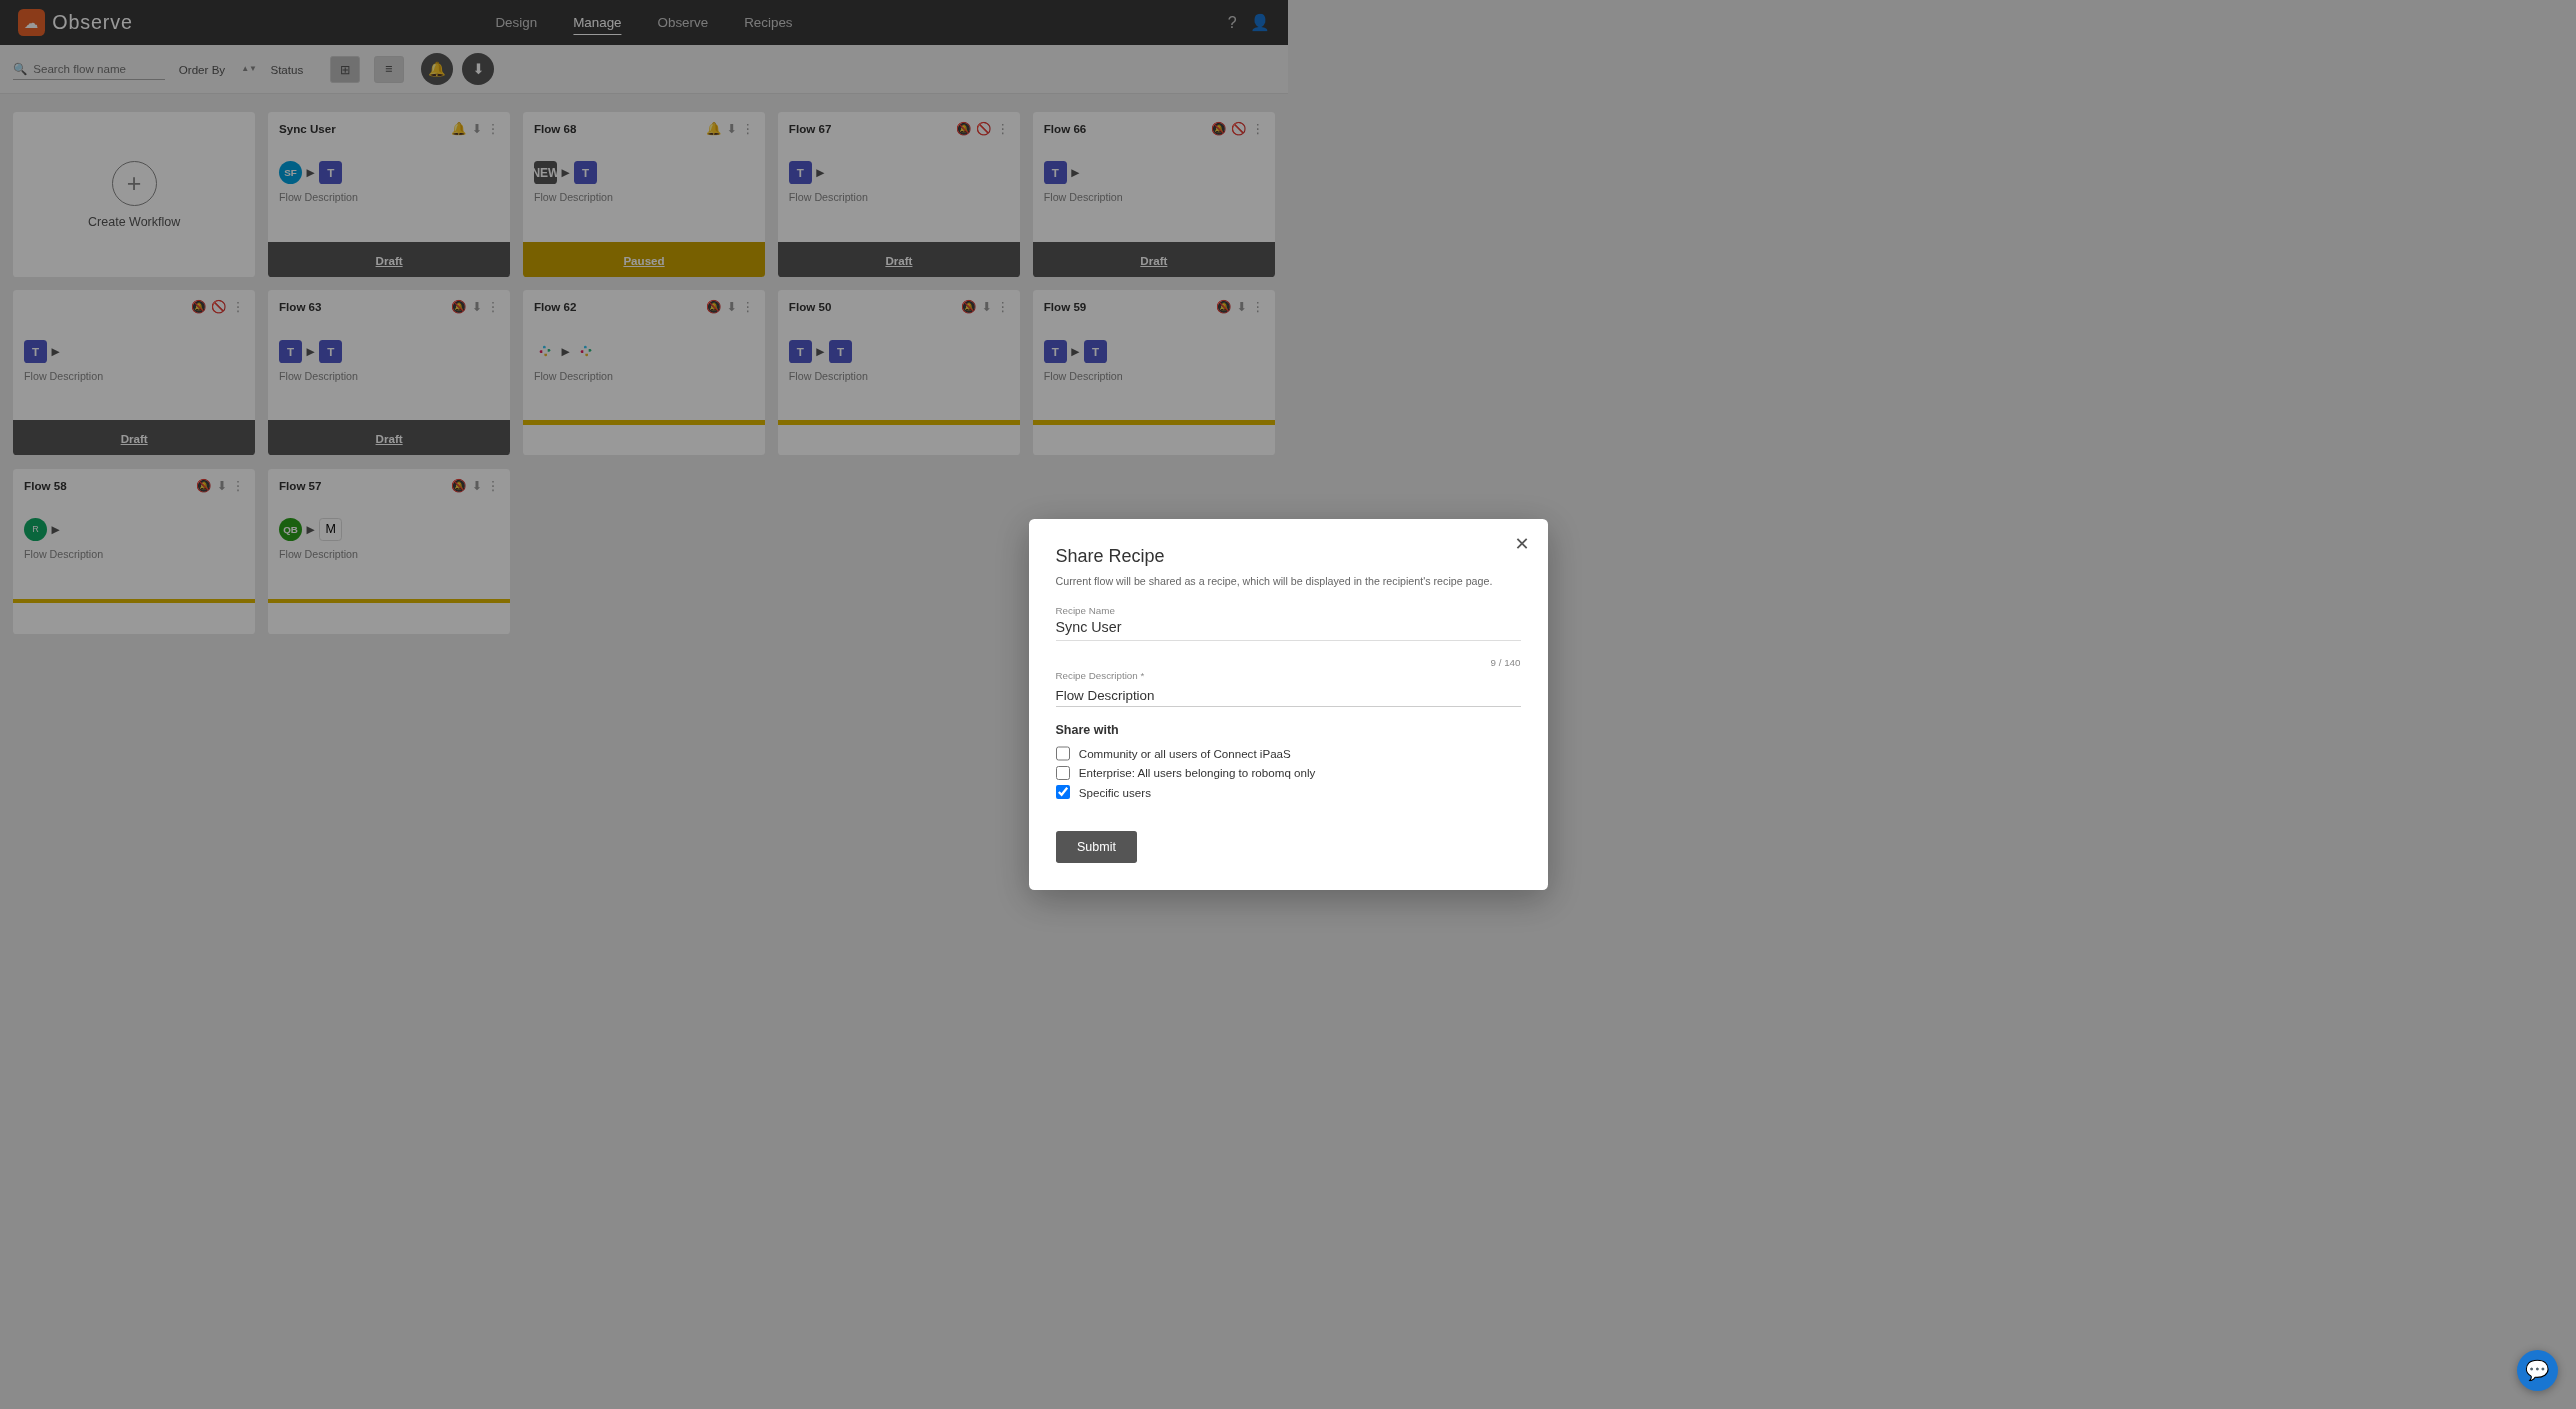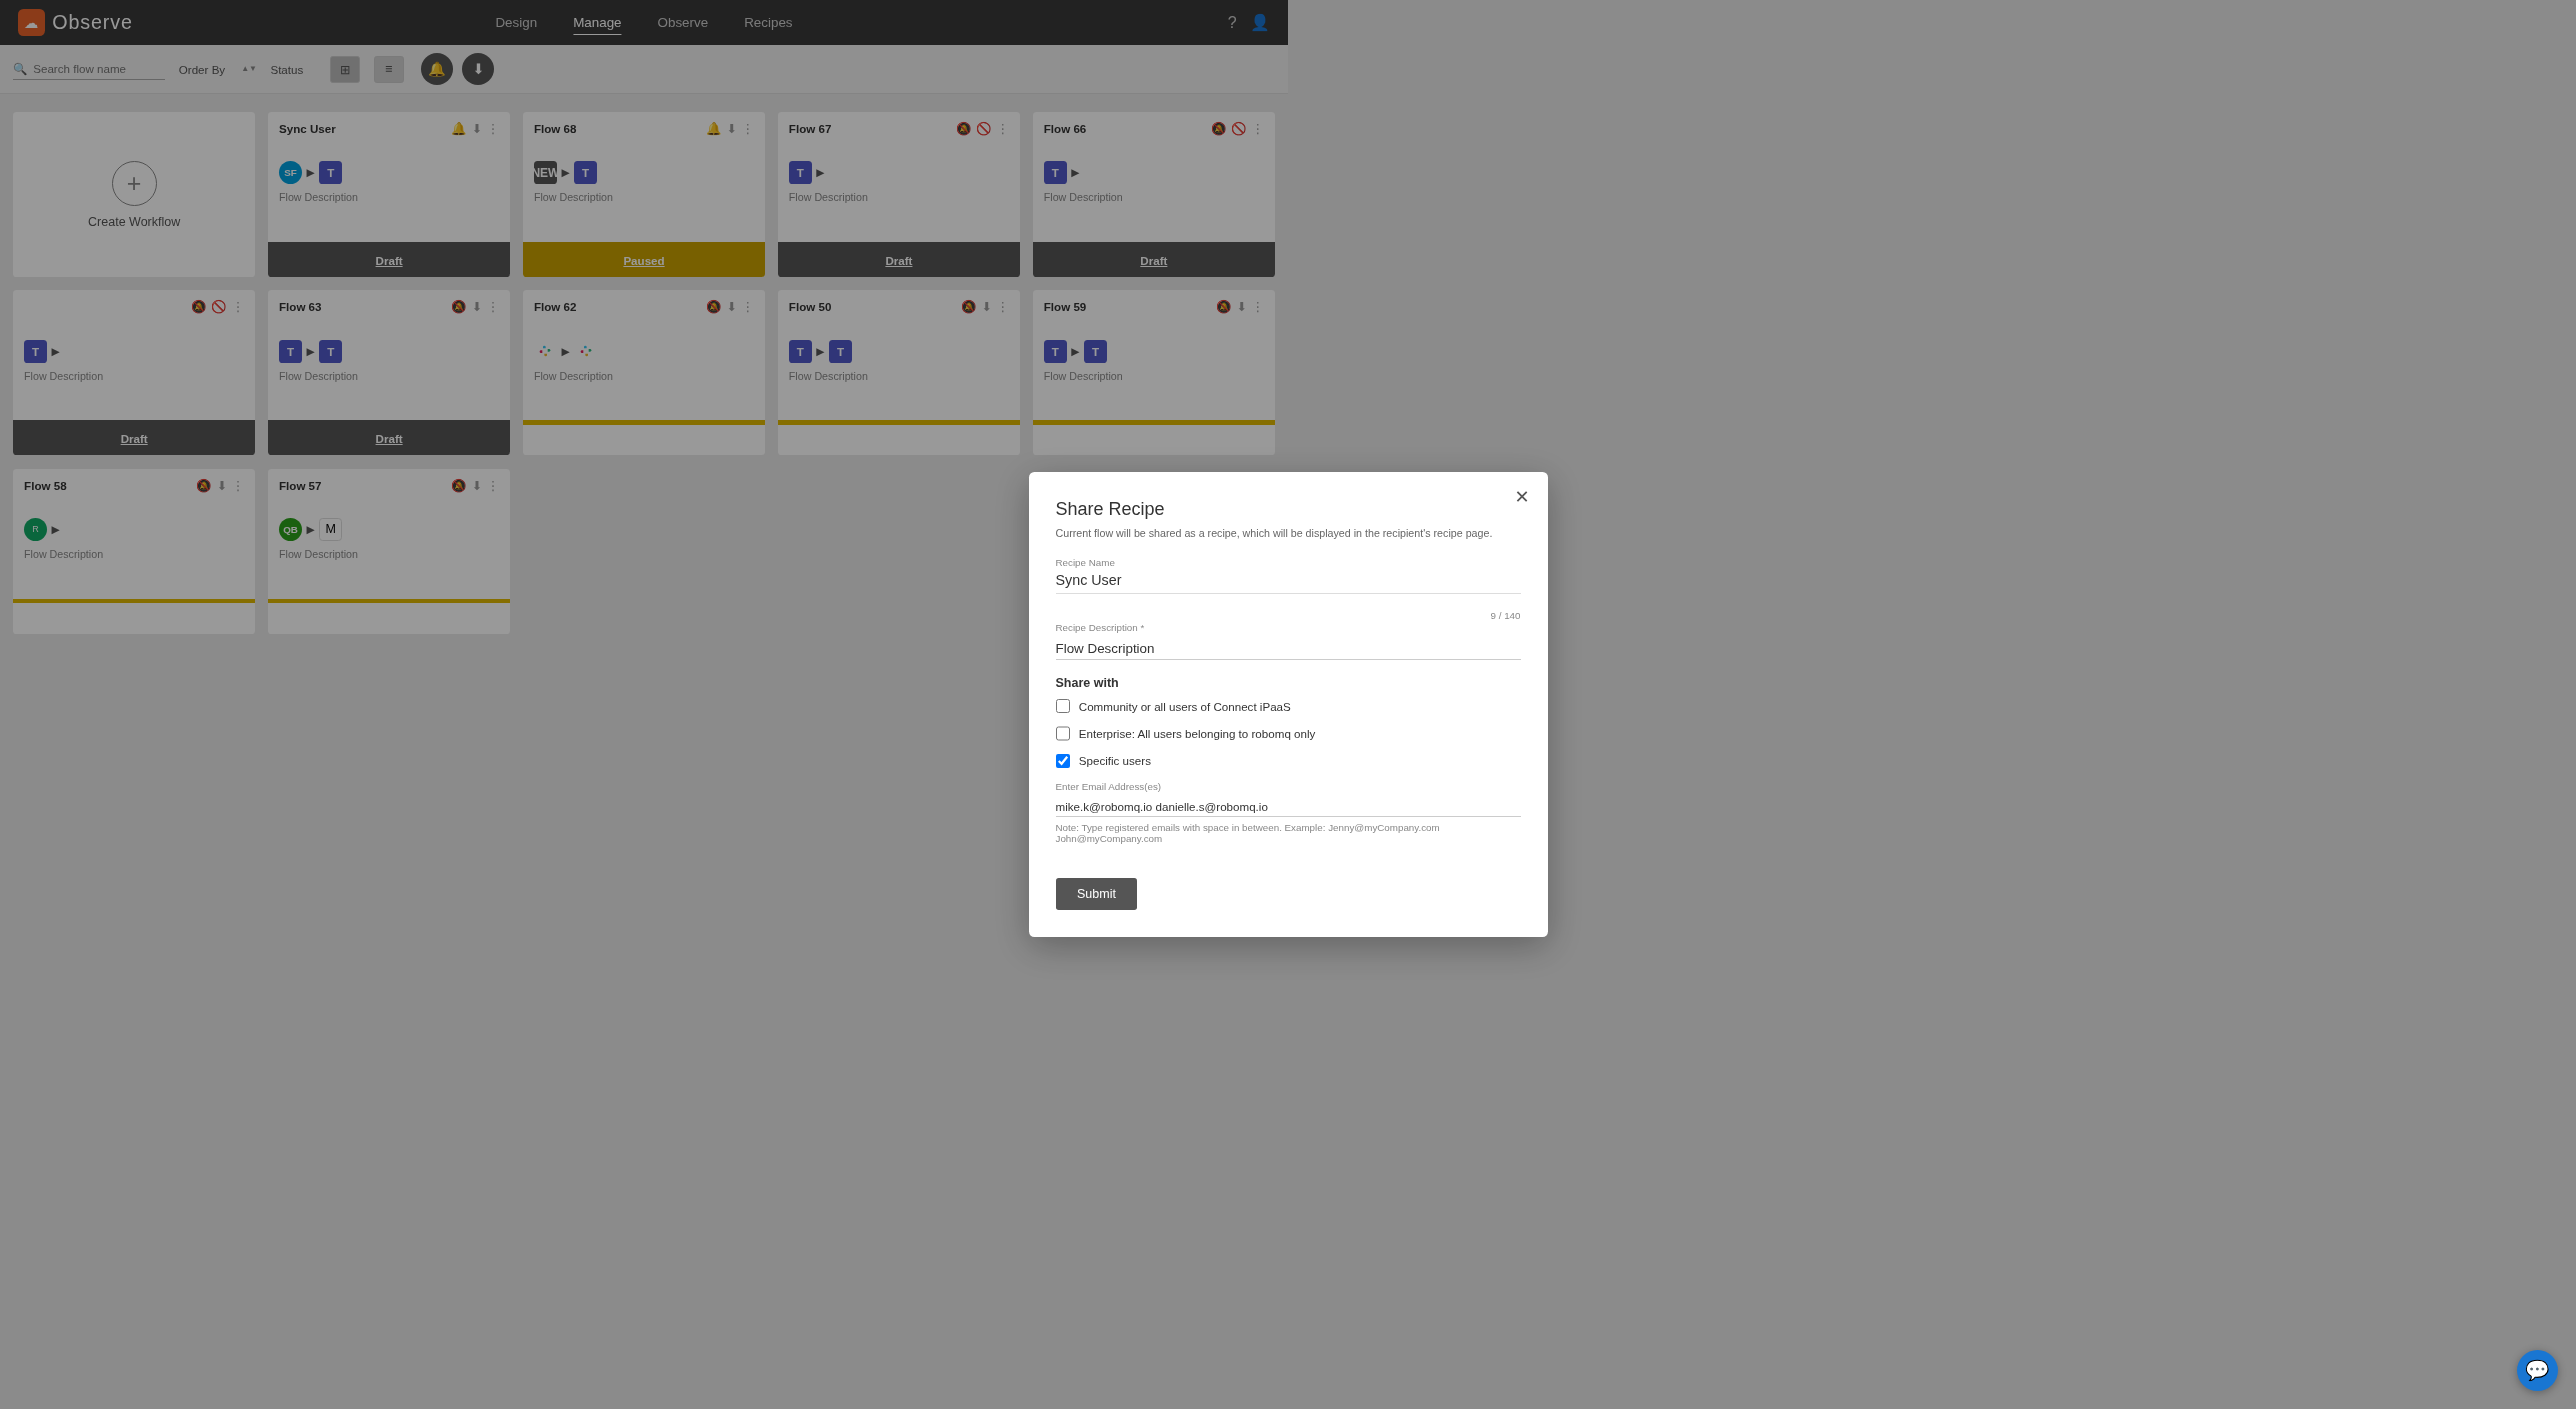--- a/index.html
+++ b/index.html
@@ -324,21 +324,21 @@
     }
     .share-with-label {
       font-size: 12.5px;
       font-weight: 600;
       color: #333;
       margin-bottom: 9px;
     }
     .checkbox-group {
       display: flex;
       flex-direction: column;
-      gap: 13px;
+      gap: 5px;
       margin-bottom: 13.4px;
     }
     .checkbox-item {
       display: flex;
       align-items: center;
       gap: 9px;
       font-size: 11.6px;
       color: #333;
     }
     .checkbox-item input[type=checkbox] {
@@ -754,24 +754,19 @@
       <label class="checkbox-item">
         <input type="checkbox" style="">
         <span>Enterprise: All users belonging to robomq only</span>
       </label>
       <label class="checkbox-item">
         <input type="checkbox" checked="" style="">
         <span>Specific users</span>
       </label>
     </div>
 
-    <div class="form-group">
-      <div class="email-label">Enter Email Address(es)</div>
-      <input class="email-input" type="text" value="mike.k@robomq.io danielle.s@robomq.io" style="">
-      <div class="email-note">Note: Type registered emails with space in between. Example: Jenny@myCompany.com John@myCompany.com</div>
-    </div>
 
     <button class="submit-btn">Submit</button>
   </div>
 </div>
 
 <div class="chat-bubble">💬</div>
 
 
 </body></html>

